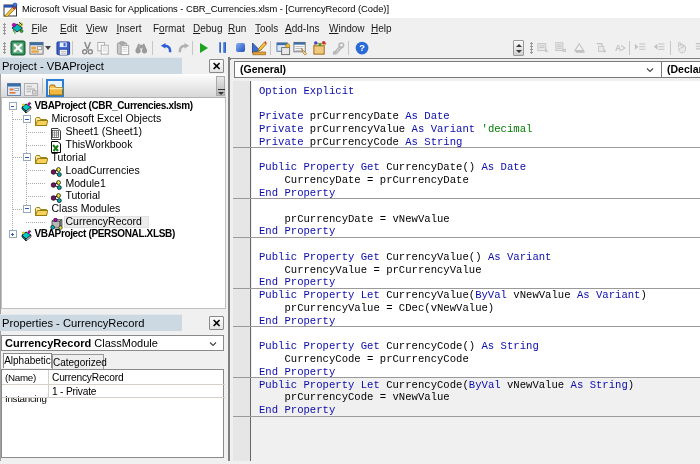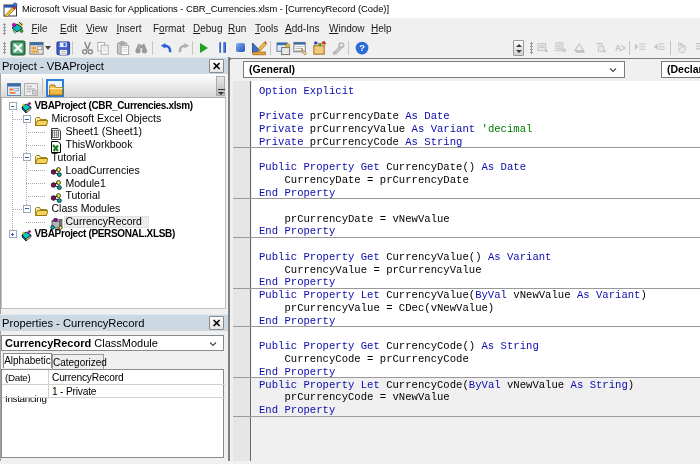--- a/index.html
+++ b/index.html
@@ -13,21 +13,21 @@
 #menubar{position:absolute;left:0;top:18px;width:700px;height:21px;background:#f0f0f0}
 .mi{position:absolute;top:22.5px;font-size:10px;color:#1a1a1a;white-space:pre}
 .mi u{text-decoration:underline}
 .grip{position:absolute;width:3px;height:12px;background-image:radial-gradient(circle,#9a9a9a 1px,transparent 1.2px);background-size:3px 3px}
 
 #toolbar{position:absolute;left:0;top:39px;width:700px;height:19px;background:#f0f0f0}
 .tbi{position:absolute}
 .tbsep{position:absolute;top:41px;width:1px;height:14px;background:#c6c6c6}
 
 #leftcol{position:absolute;left:0;top:57px;width:229px;height:407px;background:#f0f0f0;border-left:1px solid #a0a0a0}
-.pcaption{position:absolute;left:0;width:228px;height:16.5px;background:#ccd8e2;border-top:1px solid #e2eaf0;font-size:11.2px;color:#000;padding:1.5px 0 0 2px}
+.pcaption{position:absolute;left:0;width:182px;height:16.5px;background:#ccd8e2;border-top:1px solid #e2eaf0;font-size:11.2px;color:#000;padding:1.5px 0 0 2px}
 .pclose{position:absolute;width:15px;height:14px;background:linear-gradient(#fdfdfd,#e4e4e4);border:1px solid #8a8a8a;border-radius:1px;text-align:center;font-size:11px;font-weight:bold;line-height:12px;color:#000}
 #ptoolbar{position:absolute;left:1px;top:74px;width:225px;height:24px;background:linear-gradient(#fefefe,#d8d8d8);border-bottom:1px solid #b0b0b0}
 #tree{position:absolute;left:1px;top:98px;width:225px;height:211px;background:#fff;border:1px solid #c0c0c0;border-top:none}
 .dotv{position:absolute;width:1px;background-image:linear-gradient(#aaa 1px,transparent 1px);background-size:1px 2px}
 .doth{position:absolute;height:1px;background-image:linear-gradient(90deg,#aaa 1px,transparent 1px);background-size:2px 1px}
 .pmbox{position:absolute;width:8px;height:8px;background:#fff;border:1px solid #9aa8b8}
 .pmh{position:absolute;left:1.2px;top:2.8px;width:3.6px;height:1px;background:#2a5ac0}
 .pmv{position:absolute;left:2.6px;top:1.2px;width:1px;height:3.6px;background:#2a5ac0}
 .ticon{position:absolute;width:13px;height:12px}
 .ttext{position:absolute;font-size:10.5px;color:#000;white-space:pre}
@@ -361,33 +361,33 @@
 <div class="pcaption" style="top:314px">Properties - CurrencyRecord</div>
 <div class="pclose" style="left:209px;top:316px">✕</div>
 <div id="propcombo"><b>CurrencyRecord</b> <span style="font-weight:normal">ClassModule</span>
  <svg class="chev" style="right:6px;top:4.5px;position:absolute" viewBox="0 0 8 8">
         <path d="M1 2.5 L4 5.5 L7 2.5" fill="none" stroke="#444" stroke-width="1.1"></path>
       </svg>
 </div>
 <div class="tab" style="left:3px;top:352.5px;width:49px;background:#fff;border:1px solid #8a8a8a;border-bottom:none;z-index:2">Alphabetic</div>
 <div class="tab" style="left:52px;top:354px;width:52px;background:#eeeeee;border:1px solid #9a9a9a;border-bottom:none">Categorized</div>
 <div id="grid">
- <div class="gcell gl" style="left:3px;top:1px">(Date)</div>
+ <div class="gcell gl" style="left:3px;top:1px">(Name)</div>
  <div class="gcell" style="left:50px;top:1px">CurrencyRecord</div>
  <div class="gcell gl" style="left:3px;top:22px">Instancing</div>
  <div class="gcell" style="left:50px;top:14.5px">1 - Private</div>
  <div class="gline" style="left:0;top:13.5px;width:223px;height:1px"></div>
  <div class="gline" style="left:0;top:27px;width:223px;height:1px"></div>
  <div class="gline" style="left:45.5px;top:0;width:1px;height:27px"></div>
 </div>
 <div id="mdiv"></div>
 <div id="cwb"></div>
 <div id="mdih"></div>
 <div id="codewin">
- <div class="combo" style="left:12px;width:382px">(General)
+ <div class="combo" style="left:3px;width:428px">(General)
   <svg class="chev" style="right:7px;top:4.5px;position:absolute" viewBox="0 0 8 8">
           <path d="M1 2.5 L4 5.5 L7 2.5" fill="none" stroke="#444" stroke-width="1.1"></path>
         </svg>
  </div>
  <div class="combo" style="left:430px;width:39px;border-right:none">(Declara</div>
  <div id="margin"></div>
  <div id="codearea">
 <div class="cl" style="top:4.2px"><b>Option</b> <b>Explicit</b></div>
 <div class="cl" style="top:29.8px"><b>Private</b> prCurrencyDate <b>As</b> <b>Date</b></div>
 <div class="cl" style="top:42.5px"><b>Private</b> prCurrencyValue <b>As</b> <b>Variant</b> <i>'decimal</i></div>

